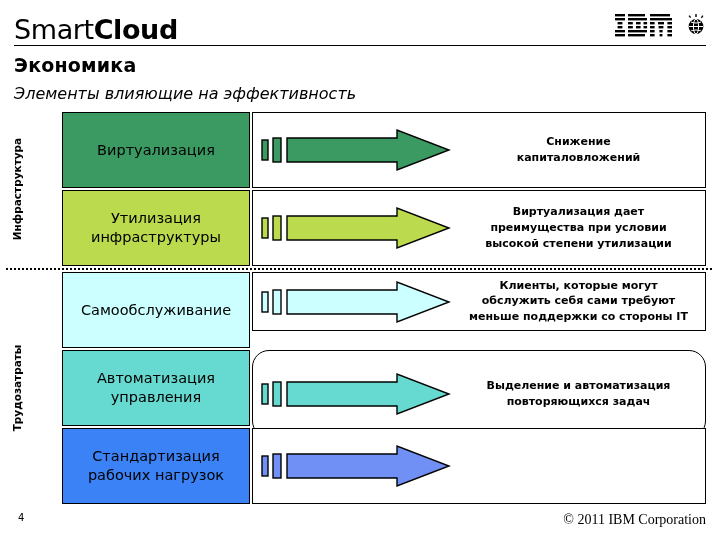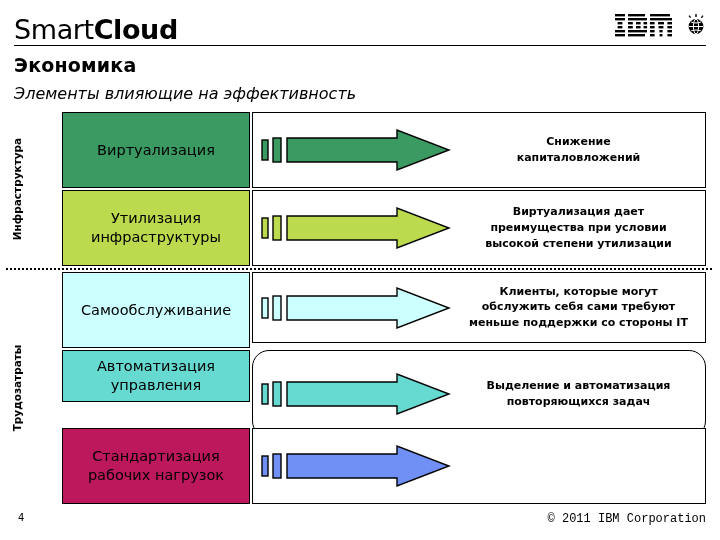--- a/index.html
+++ b/index.html
@@ -168,22 +168,22 @@
     position: absolute;
     left: 18px;
     top: 512px;
     font-size: 10px;
     font-family: "DejaVu Sans", sans-serif;
   }
   #footer-copyright {
     position: absolute;
     right: 14px;
     top: 512px;
-    font-size: 12px;
-    font-family: Liberation Mono, monospace;
+    font-size: 14px;
+    font-family: Liberation Serif, serif;
   }
 </style>
 </head>
 <body>
 
 <div id="header">
 
   <div id="smartcloud-logo">
     <span class="lw">Smart</span><span class="bw">Cloud</span>
   </div>
@@ -272,44 +272,44 @@
             <rect x="12" y="10" width="8" height="24" fill="#3A9A62" stroke="#000000" stroke-width="1.4" stroke-linejoin="miter"></rect>
             <path d="M26 10 L136 10 L136 2 L188 22 L136 42 L136 34 L26 34 Z" fill="#3A9A62" stroke="#000000" stroke-width="1.4" stroke-linejoin="miter"></path>
           </svg></div>
         <div class="benefit-text">Снижение<br>капиталовложений</div>
       </div>
     </div>
     <div class="row" style="top: 160px; height: 76px;">
       <div class="cat-box" style="top: 0px; height: 76px; background: rgb(204, 255, 255); color: rgb(0, 0, 0); align-items: center;">
         <div>Самообслуживание</div>
       </div>
-      <div class="arrow-box" style="top: 0px; height: 71px;">
+      <div class="arrow-box" style="top: 0px; height: 59px;">
         <div class="arrow-wrap"><svg width="190" height="44" viewBox="0 0 190 44">
             <rect x="1" y="12" width="6" height="20" fill="#CCFFFF" stroke="#000000" stroke-width="1.4" stroke-linejoin="miter"></rect>
             <rect x="12" y="10" width="8" height="24" fill="#CCFFFF" stroke="#000000" stroke-width="1.4" stroke-linejoin="miter"></rect>
             <path d="M26 10 L136 10 L136 2 L188 22 L136 42 L136 34 L26 34 Z" fill="#CCFFFF" stroke="#000000" stroke-width="1.4" stroke-linejoin="miter"></path>
           </svg></div>
         <div class="benefit-text">Клиенты, которые могут<br>обслужить себя сами требуют<br>меньше поддержки со стороны IT</div>
       </div>
     </div>
     <div class="row" style="top: 238px; height: 76px;">
-      <div class="cat-box" style="top: 0px; height: 52px; background: rgb(102, 217, 208); color: rgb(0, 0, 0);">
+      <div class="cat-box" style="top: 0px; height: 76px; background: rgb(102, 217, 208); color: rgb(0, 0, 0);">
         <div>Автоматизация<br>управления</div>
       </div>
       <div class="arrow-box" style="top: 0px; height: 88px; border-radius: 17px;">
         <div class="arrow-wrap"><svg width="190" height="44" viewBox="0 0 190 44">
             <rect x="1" y="12" width="6" height="20" fill="#66D9D0" stroke="#000000" stroke-width="1.4" stroke-linejoin="miter"></rect>
             <rect x="12" y="10" width="8" height="24" fill="#66D9D0" stroke="#000000" stroke-width="1.4" stroke-linejoin="miter"></rect>
             <path d="M26 10 L136 10 L136 2 L188 22 L136 42 L136 34 L26 34 Z" fill="#66D9D0" stroke="#000000" stroke-width="1.4" stroke-linejoin="miter"></path>
           </svg></div>
         <div class="benefit-text">Выделение и автоматизация<br>повторяющихся задач</div>
       </div>
     </div>
     <div class="row" style="top: 316px; height: 76px;">
-      <div class="cat-box" style="top: 0px; height: 76px; background: #be185d; color: rgb(0, 0, 0);">
+      <div class="cat-box" style="top: 0px; height: 76px; background: #3b82f6; color: rgb(0, 0, 0);">
         <div>Стандартизация<br>рабочих нагрузок</div>
       </div>
       <div class="arrow-box" style="top: 0px; height: 76px;">
         <div class="arrow-wrap"><svg width="190" height="44" viewBox="0 0 190 44">
             <rect x="1" y="12" width="6" height="20" fill="#7190F5" stroke="#000000" stroke-width="1.4" stroke-linejoin="miter"></rect>
             <rect x="12" y="10" width="8" height="24" fill="#7190F5" stroke="#000000" stroke-width="1.4" stroke-linejoin="miter"></rect>
             <path d="M26 10 L136 10 L136 2 L188 22 L136 42 L136 34 L26 34 Z" fill="#7190F5" stroke="#000000" stroke-width="1.4" stroke-linejoin="miter"></path>
           </svg></div>
       </div>
     </div>

